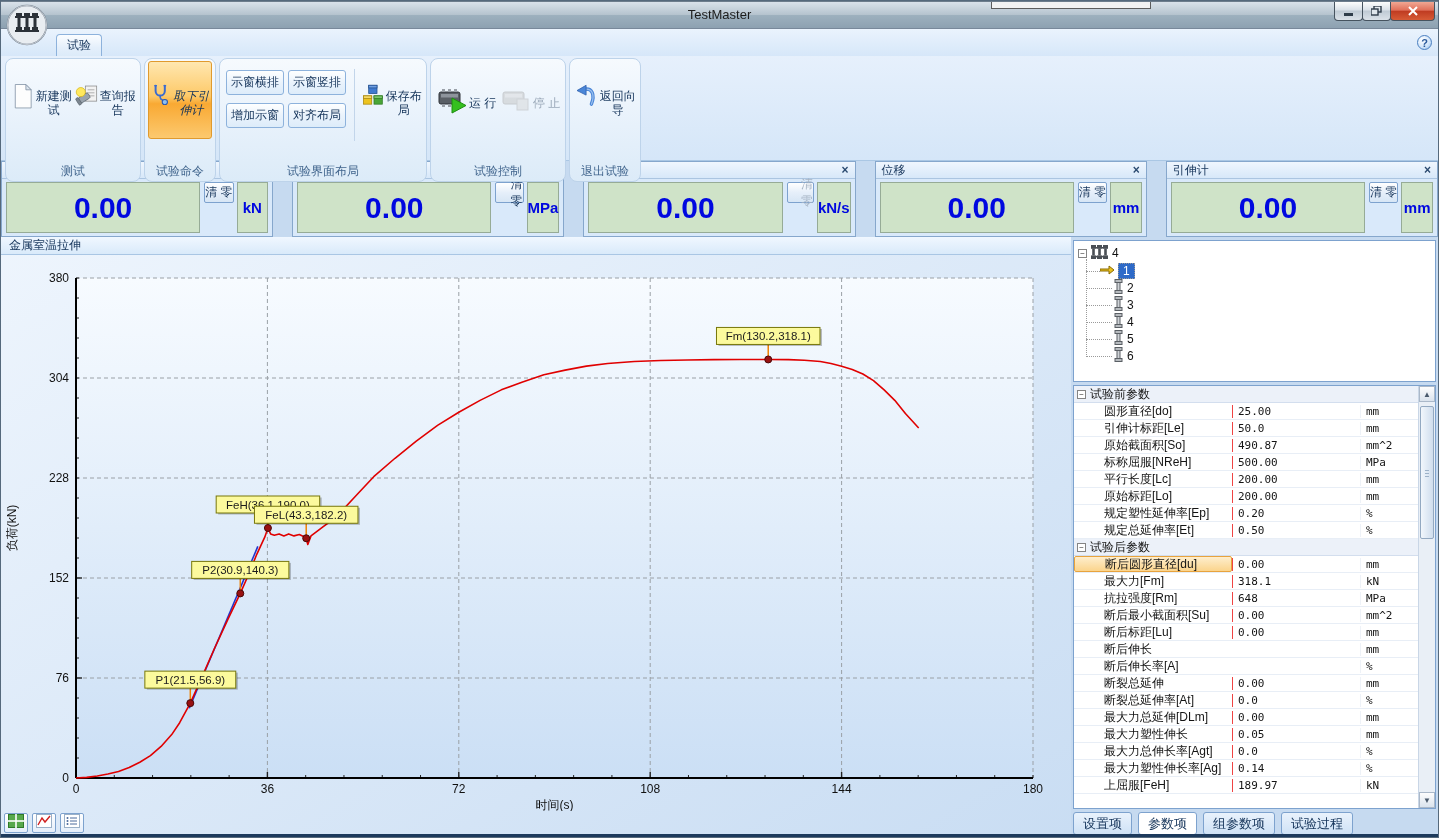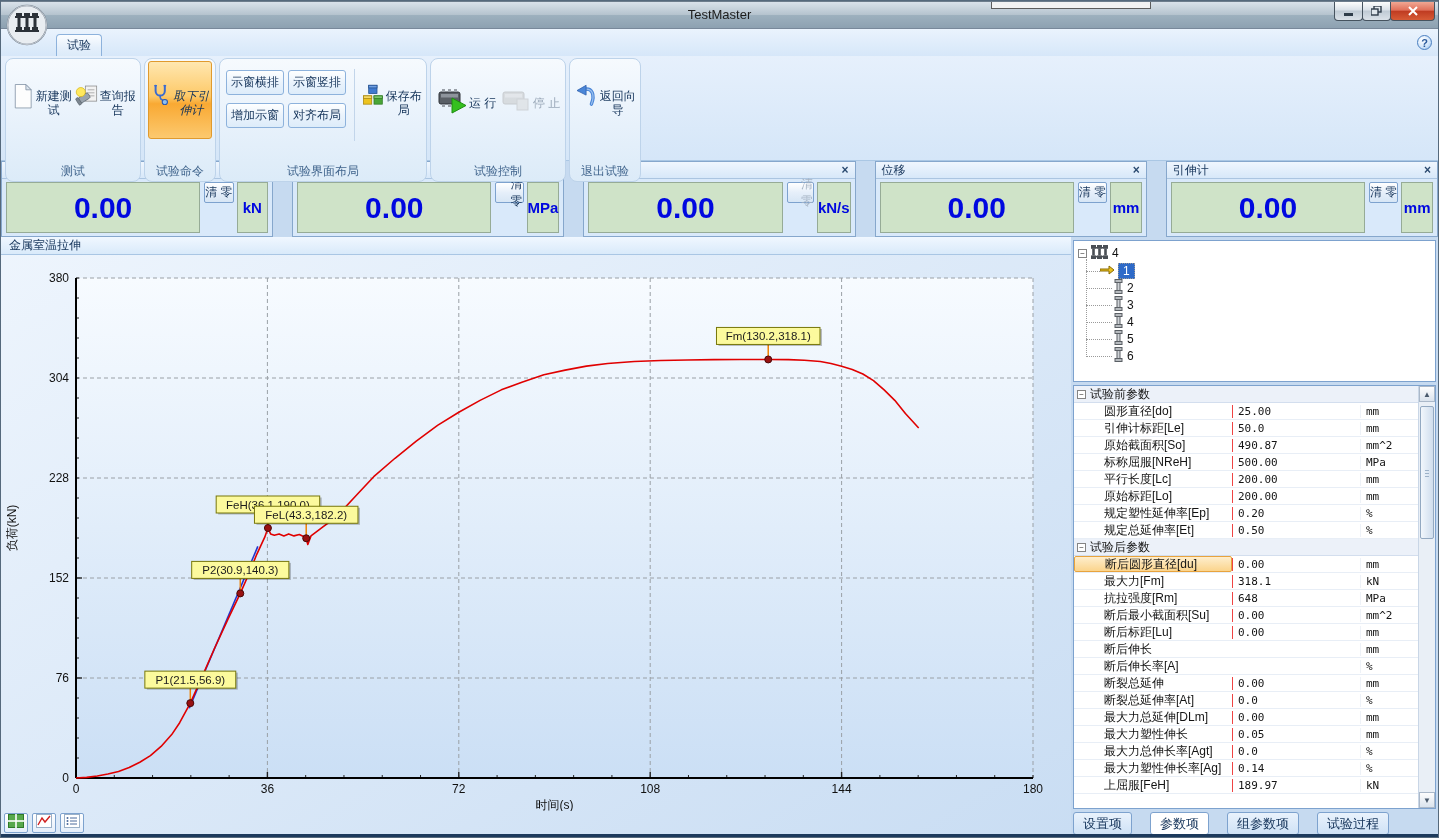--- a/index.html
+++ b/index.html
@@ -96,21 +96,21 @@
   .punit{flex:1;padding-left:5px;border-left:1px solid #eef2f8;font-family:"DejaVu Sans Mono",monospace;font-size:11px;}
   
   .vscroll{position:absolute;right:0;top:0;bottom:0;width:17px;background:#e9eff6;border-left:1px solid #c9d6e6;}
   .sb-btn{position:absolute;left:0;right:0;height:16px;background:linear-gradient(#fdfdfd,#dae3ed);
           border:1px solid #aab8c9;font-size:8px;color:#4a5a6c;display:flex;align-items:center;justify-content:center;}
   .sb-up{top:0;} .sb-down{bottom:0;}
   .sb-thumb{position:absolute;top:20px;height:133px;left:1px;right:1px;border:1px solid #93a9c1;border-radius:2px;
             background:linear-gradient(90deg,#f2f7fc,#cfdded);}
   .sb-grip{position:absolute;left:4px;right:4px;top:50%;height:1px;background:#9db2c8;box-shadow:0 3px 0 #9db2c8,0 -3px 0 #9db2c8;}
   
-  .bottom-tabs{height:23px;display:flex;gap:18px;}
+  .bottom-tabs{height:23px;display:flex;gap:6px;}
   .btab{padding:0 9px;border:1px solid #7da2ce;border-radius:3px;
         background:linear-gradient(#e9f2fc,#cfe2f6);font-size:13px;color:#15345a;
         display:flex;align-items:center;}
   .btab.active{background:#ffffff;}
   .bottom-edge{position:absolute;left:0;right:0;bottom:0;height:3px;background:#1d3a5c;}
 </style>
 </head>
 <body>
 
 <div id="app">

